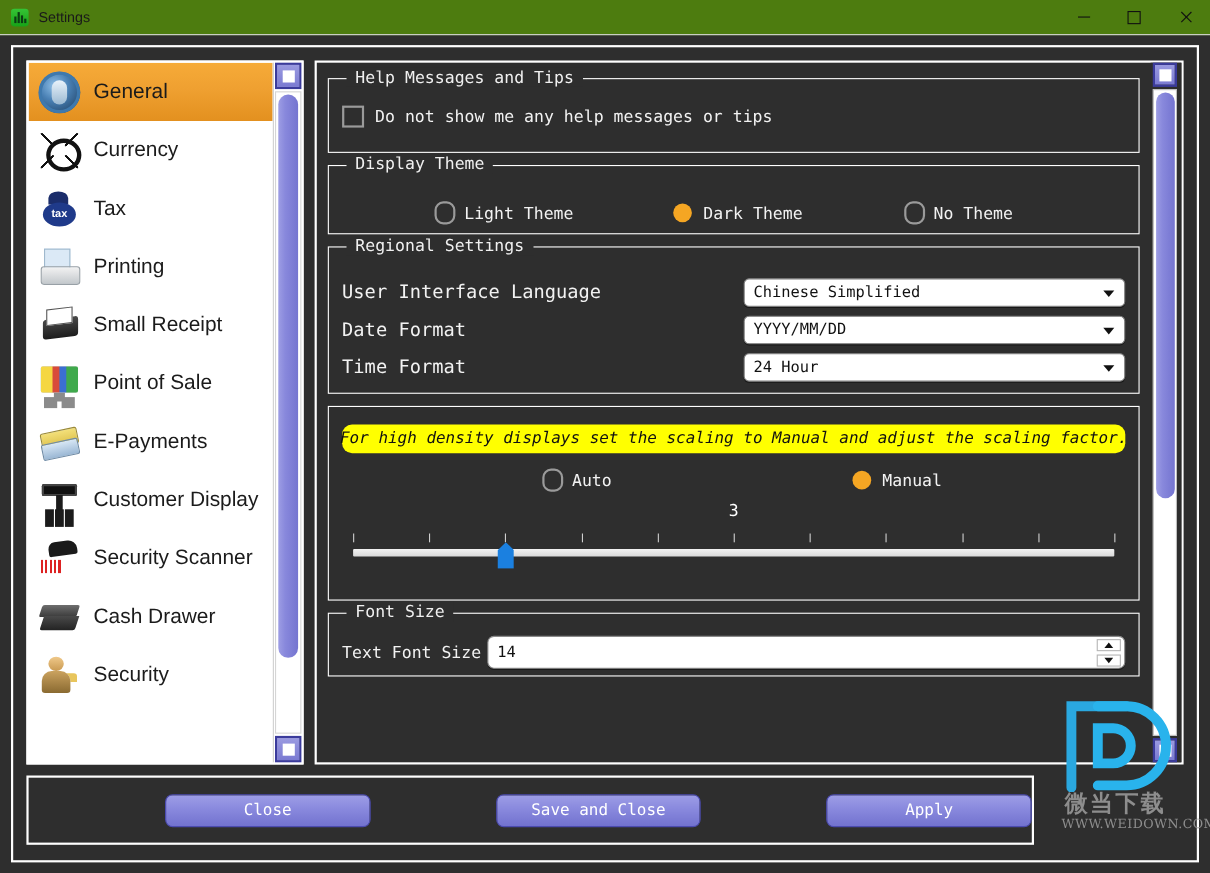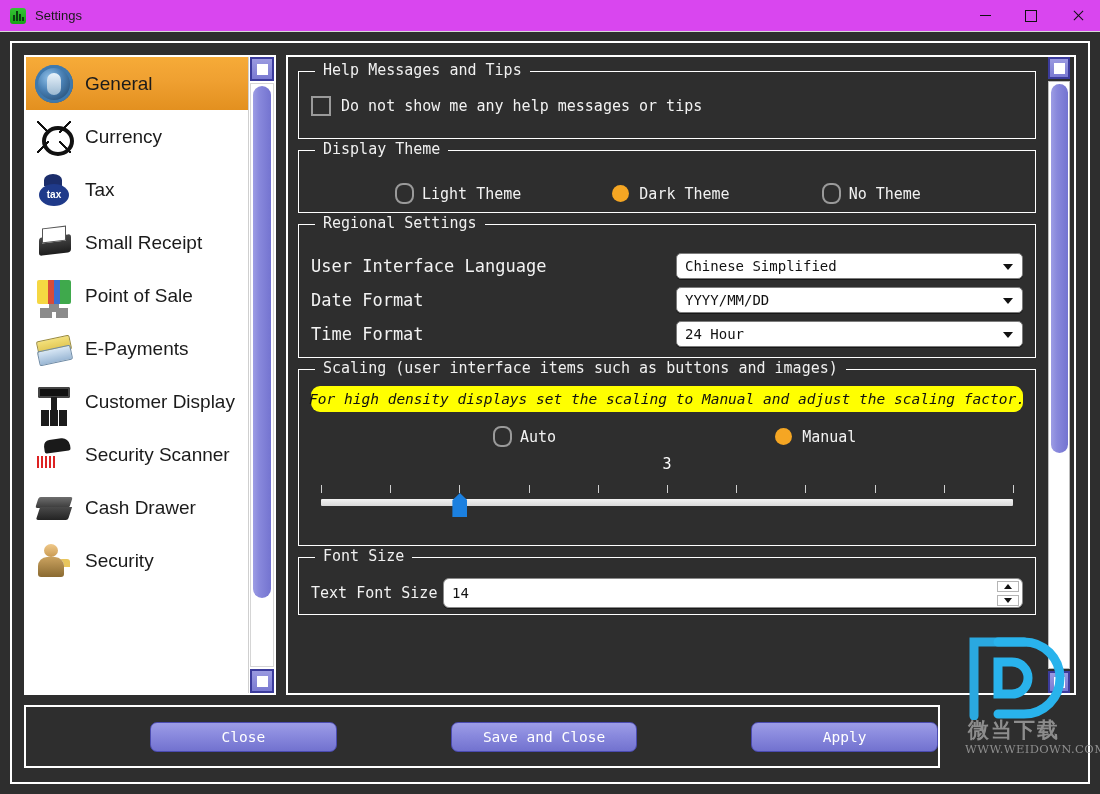--- a/index.html
+++ b/index.html
@@ -7,21 +7,21 @@
     width:1100px;height:794px;overflow:hidden;
     background:#2e2e2e;
     font-family:"Liberation Sans", sans-serif;
     -webkit-font-smoothing:antialiased;
   }
   .app{position:relative;width:1100px;height:794px;background:#2e2e2e;}
 
   
   .titlebar{
     position:absolute;left:0;top:0;width:1100px;height:31px;
-    background:#d946ef;border-bottom:1px solid #d8d8d8;
+    background:#4d7c0f;border-bottom:1px solid #d8d8d8;
     display:flex;align-items:center;
   }
   .tb-icon{
     width:16px;height:16px;margin-left:10px;border-radius:3px;
     background:linear-gradient(#35c335,#17a317);
     position:relative;overflow:hidden;flex:none;
   }
   .tb-icon i{position:absolute;bottom:3px;width:2px;background:#0b3c12;}
   .tb-icon i:nth-child(1){left:3px;height:6px;}
   .tb-icon i:nth-child(2){left:6px;height:10px;}
@@ -320,20 +320,24 @@
         <div class="side-item">
           <div class="side-ico ic-currency"></div>
           <div class="side-label">Currency</div>
         </div>
 
         <div class="side-item">
           <div class="side-ico ic-tax"></div>
           <div class="side-label">Tax</div>
         </div>
 
+        <div class="side-item">
+          <div class="side-ico ic-print"></div>
+          <div class="side-label">Printing</div>
+        </div>
 
         <div class="side-item">
           <div class="side-ico ic-receipt"></div>
           <div class="side-label">Small Receipt</div>
         </div>
 
         <div class="side-item">
           <div class="side-ico ic-pos"></div>
           <div class="side-label">Point of Sale</div>
         </div>
@@ -429,21 +433,20 @@
           <div class="reg-row">
             <div class="reg-label mono">Time Format</div>
             <div class="sel">
               <div class="sel-val">24 Hour</div>
               <div class="sel-arrow"></div>
             </div>
           </div>
         </div>
 
         <div class="group" style="height:177px;">
-          <div class="glabel mono">Scaling (user interface items such as buttons and images)</div>
 
           <div class="warn">For high density displays set the scaling to Manual and adjust the scaling factor.</div>
 
           <div class="radio-row">
             <div class="radio-cell" style="margin-left:182px;">
               <div class="rb"></div>
               <div class="rb-label mono">Auto</div>
             </div>
             <div class="radio-cell" style="margin-left:218px;">
               <div class="rb on"></div>

